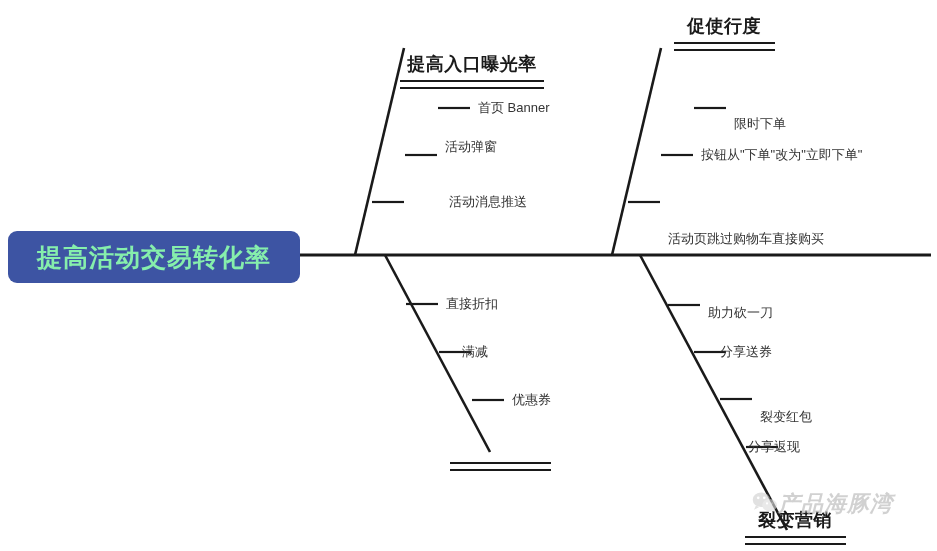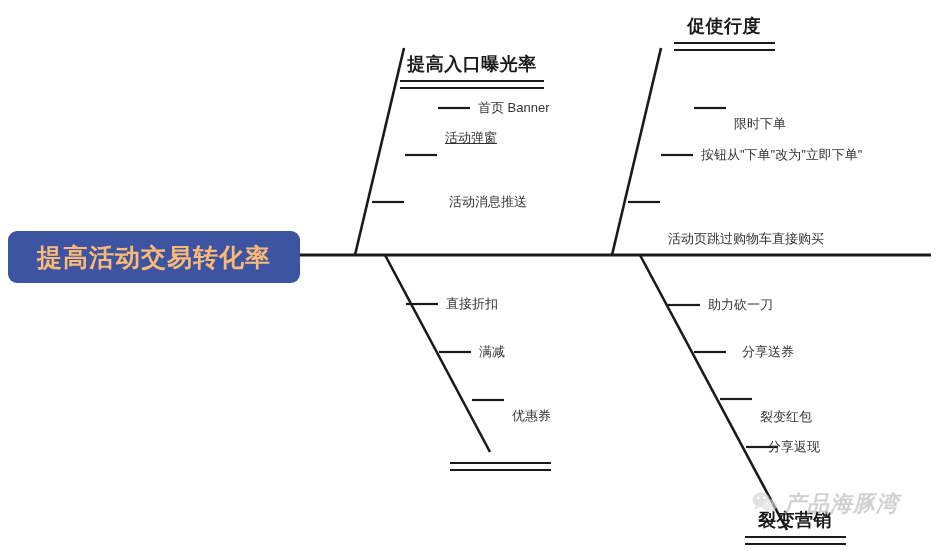--- a/index.html
+++ b/index.html
@@ -42,21 +42,21 @@
     width: 292px;
     height: 52px;
     background: #3d54a3;
     border-radius: 9px;
     display: flex;
     align-items: center;
     justify-content: center;
     box-sizing: border-box;
   }
   .title-box-label {
-    color: #fdba74;
+    color: #86efac;
     font-size: 25px;
     font-weight: bold;
     letter-spacing: 1px;
     white-space: nowrap;
   }
 
   
   .cat-header {
     position: absolute;
     white-space: nowrap;
@@ -87,21 +87,20 @@
     line-height: 18px;
   }
 
   
   .watermark {
     position: absolute;
     left: 752px;
     top: 489px;
     display: flex;
     align-items: center;
-    gap: 6px;
     opacity: 0.62;
   }
   .watermark-text {
     color: #b6b6b6;
     font-size: 22px;
     font-style: italic;
     font-weight: bold;
     letter-spacing: 1px;
     white-space: nowrap;
   }
@@ -154,32 +153,32 @@
         <div class="cat-header" style="left: 300px; top: 458px; width: 400px;">
           <span class="cat-underline" style="width: 101px; margin: 4px auto 0px;"></span>
         </div>
         <div class="cat-header" style="left: 595px; top: 508px; width: 400px;">
           <span class="cat-header-label">裂变营销</span>
           <span class="cat-underline" style="width: 101px; margin: 4px auto 0px;"></span>
         </div>
       </div>
     <div id="cause-labels">
         <div class="sub-label" style="left: 478px; top: 99px;">首页 Banner</div>
-        <div class="sub-label" style="left: 445px; top: 129px; text-decoration: underline;">活动弹窗</div>
+        <div class="sub-label" style="left: 445px; top: 138px;">活动弹窗</div>
         <div class="sub-label" style="left: 412px; top: 193px; margin-left: 37px;">活动消息推送</div>
         <div class="sub-label" style="left: 734px; top: 99px; margin-top: 16px;">限时下单</div>
         <div class="sub-label" style="left: 701px; top: 146px;">按钮从"下单"改为"立即下单"</div>
         <div class="sub-label" style="left: 668px; top: 193px; margin-top: 37px;">活动页跳过购物车直接购买</div>
         <div class="sub-label" style="left: 446px; top: 295px;">直接折扣</div>
-        <div class="sub-label" style="left: 479px; top: 343px;">满减</div>
-        <div class="sub-label" style="left: 512px; top: 407px;">优惠券</div>
-        <div class="sub-label" style="left: 708px; top: 296px;">助力砍一刀</div>
-        <div class="sub-label" style="left: 742px; top: 343px;">分享送券</div>
+        <div class="sub-label" style="left: 462px; top: 343px;">满减</div>
+        <div class="sub-label" style="left: 512px; top: 391px;">优惠券</div>
+        <div class="sub-label" style="left: 708px; top: 304px;">助力砍一刀</div>
+        <div class="sub-label" style="left: 720px; top: 343px;">分享送券</div>
         <div class="sub-label" style="left: 760px; top: 408px;">裂变红包</div>
-        <div class="sub-label" style="left: 768px; top: 438px;">分享返现</div>
+        <div class="sub-label" style="left: 748px; top: 438px;">分享返现</div>
       </div>
 
     <div class="watermark">
       <span>
         <svg width="26" height="22" viewBox="0 0 28 24" fill="#cfcfcf">
           <ellipse cx="10" cy="9.5" rx="9.4" ry="8"></ellipse>
           <path d="M4.2 15.5 L2.0 20.5 L7.4 17.6 Z"></path>
           <ellipse cx="19" cy="15.5" rx="8" ry="6.8" fill="#dcdcdc"></ellipse>
           <path d="M24.6 20 L26.4 23.6 L21.8 21.6 Z" fill="#dcdcdc"></path>
           <circle cx="6.6" cy="7.4" r="1.5" fill="#ffffff"></circle>

